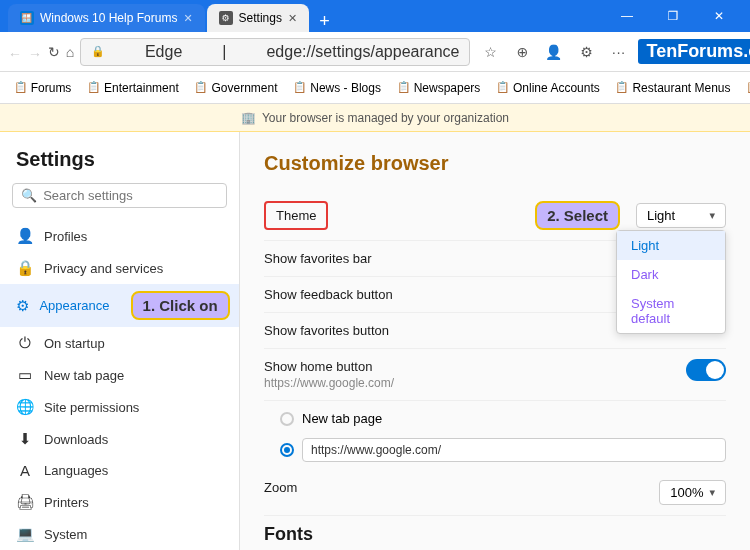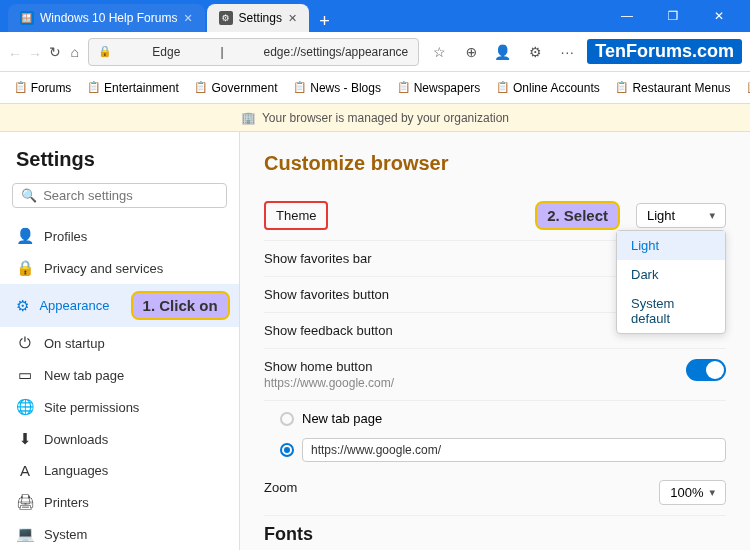--- a/index.html
+++ b/index.html
@@ -29,21 +29,21 @@
     .address-bar {
       display: flex; align-items: center; background: #fff; height: 40px; padding: 0 8px; gap: 6px;
       border-bottom: 1px solid #ddd;
     }
     .nav-btn { width: 28px; height: 28px; display: flex; align-items: center; justify-content: center; border-radius: 50%; cursor: pointer; color: #555; font-size: 14px; }
     .nav-btn.disabled { color: #ccc; cursor: default; }
     .url-box {
       flex: 1; height: 28px; border: 1px solid #ccc; border-radius: 4px; padding: 0 10px;
       font-size: 12px; color: #333; background: #f5f5f5; display: flex; align-items: center; gap: 6px;
     }
-    .url-text { font-size: 12px; color: #333; margin-left: 34px; }
+    .url-text { font-size: 16px; color: #333; margin-left: 34px; }
     .url-icon { font-size: 11px; color: #555; }
     .addr-icons { display: flex; gap: 4px; align-items: center; }
     .addr-icon { width: 28px; height: 28px; display: flex; align-items: center; justify-content: center; border-radius: 50%; cursor: pointer; color: #555; font-size: 14px; }
     .tenforums-badge {
       background: #0066cc; color: white; font-size: 18px; font-weight: bold; padding: 2px 8px; border-radius: 3px;
     }
 
     
     .bookmarks-bar {
       display: flex; align-items: center; background: #fff; height: 32px; padding: 0 8px; gap: 4px;
@@ -108,21 +108,21 @@
       display: flex; align-items: center; gap: 8px; border: 1px solid #ccc; border-radius: 4px;
       padding: 4px 10px; background: #fff; cursor: pointer; font-size: 13px; min-width: 90px;
       justify-content: space-between;
     }
     .dropdown-menu {
       position: absolute; top: 100%; right: 0; background: #fff; border: 1px solid #ccc;
       border-radius: 4px; box-shadow: 0 2px 8px rgba(0,0,0,0.15); z-index: 100; min-width: 110px;
       margin-top: 2px;
     }
     .dropdown-option {
-      padding: 7px 14px; font-size: 13px; cursor: pointer; color: #0c4a6e;
+      padding: 7px 14px; font-size: 13px; cursor: pointer; color: #8b5cf6;
     }
     .dropdown-option.selected { background: #e8f0fe; color: #0078d7; font-weight: 500; }
 
     
     .toggle {
       width: 40px; height: 22px; background: #0078d7; border-radius: 11px; position: relative; cursor: pointer;
     }
     .toggle::after {
       content: ''; position: absolute; width: 18px; height: 18px; background: white; border-radius: 50%;
       top: 2px; right: 2px; transition: 0.2s;
@@ -312,25 +312,25 @@
           </div>
         </div>
       </div>
     </div>
 
     <div class="row-item">
       <div class="row-label">Show favorites bar</div>
     </div>
 
     <div class="row-item">
+      <div class="row-label">Show feedback button</div>
+    </div>
+
+    <div class="row-item">
       <div class="row-label">Show favorites button</div>
-    </div>
-
-    <div class="row-item">
-      <div class="row-label">Show feedback button</div>
     </div>
 
     <div class="row-item">
       <div>
         <div class="row-label">Show home button</div>
         <div class="row-sub">https://www.google.com/</div>
       </div>
       <div class="toggle"></div>
     </div>
 

